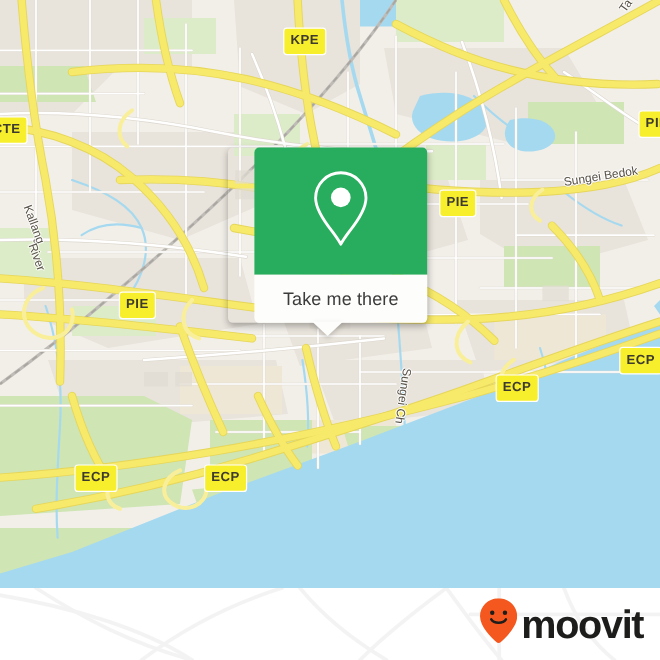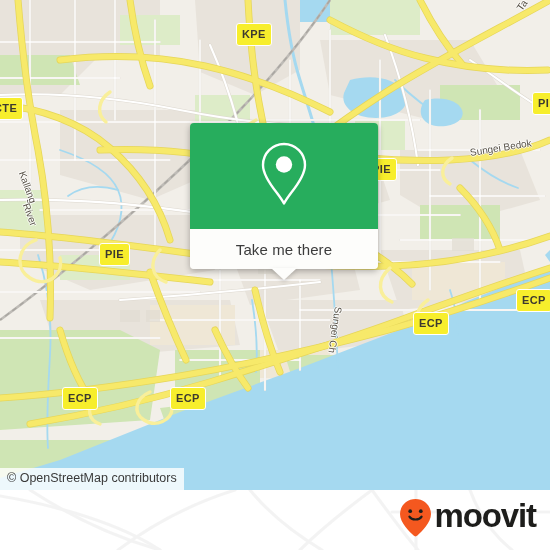--- a/index.html
+++ b/index.html
@@ -72,25 +72,26 @@
        0 1px 0 rgba(255,255,255,.85), 0 -1px 0 rgba(255,255,255,.85);
     pointer-events: none;
   }
   .maplabel.vert { writing-mode: vertical-rl; }
 
   
   #poi-card {
     position: absolute;
     left: 190px;
     top: 123px;
-    width: 188px;
+    width: 144px;
     border-radius: 4px;
     overflow: visible;
     box-shadow: 0 2px 6px rgba(0,0,0,.30);
     font-family: "Liberation Sans", sans-serif;
+    padding-left: 22px;
   }
   #poi-card-media {
     height: 106px;
     background: #27ad5d;
     border-radius: 4px 4px 0 0;
     display: flex;
     align-items: center;
     justify-content: center;
   }
   #poi-card-label {
@@ -157,21 +158,21 @@
     letter-spacing: .1px;
     white-space: nowrap;
     font-family: "Liberation Sans", sans-serif;
   }
   #brand {
     position: absolute;
     right: 14px;
     top: 50%;
     transform: translateY(-50%);
     display: flex;
-    align-items: flex-start;
+    align-items: center;
     gap: 3px;
   }
   #brand-wordmark {
     color: #1d1d1b;
     font-size: 33px;
     font-weight: bold;
     letter-spacing: -1.1px;
     line-height: 33px;
     font-family: "Liberation Sans", sans-serif;
   }
@@ -403,21 +404,20 @@
           <svg width="54" height="68" viewBox="0 0 54 68" aria-hidden="true">
             <path d="M27 4 C 15.4 4, 6 13.4, 6 25 C 6 33.5, 12 43, 20 53 C 23 57, 25.6 60.8, 27 63.5 C 28.4 60.8, 31 57, 34 53 C 42 43, 48 33.5, 48 25 C 48 13.4, 38.6 4, 27 4 Z" fill="none" stroke="#ffffff" stroke-width="2.4" stroke-linejoin="round"></path>
             <circle cx="27" cy="24.5" r="8.2" fill="#ffffff"></circle>
           </svg>
         </span>
       </div>
       <div id="poi-card-label">Take me there</div>
       <div id="poi-card-tail"></div>
     </div>
 
-    <div id="attribution">© OpenStreetMap contributors</div>
   </div>
 
   <div id="footer">
 
     <svg id="footer-watermark" width="550" height="60" viewBox="0 0 550 60">
       <g fill="none" stroke="#e9e9e9" stroke-width="3.2" stroke-linecap="round">
         <path d="M0 6 C 60 16, 120 34, 160 60"></path>
         <path d="M30 0 C 70 26, 110 46, 160 60"></path>
         <path d="M118 60 C 150 36, 190 14, 235 0"></path>
         <path d="M250 0 C 268 22, 292 42, 322 60"></path>

